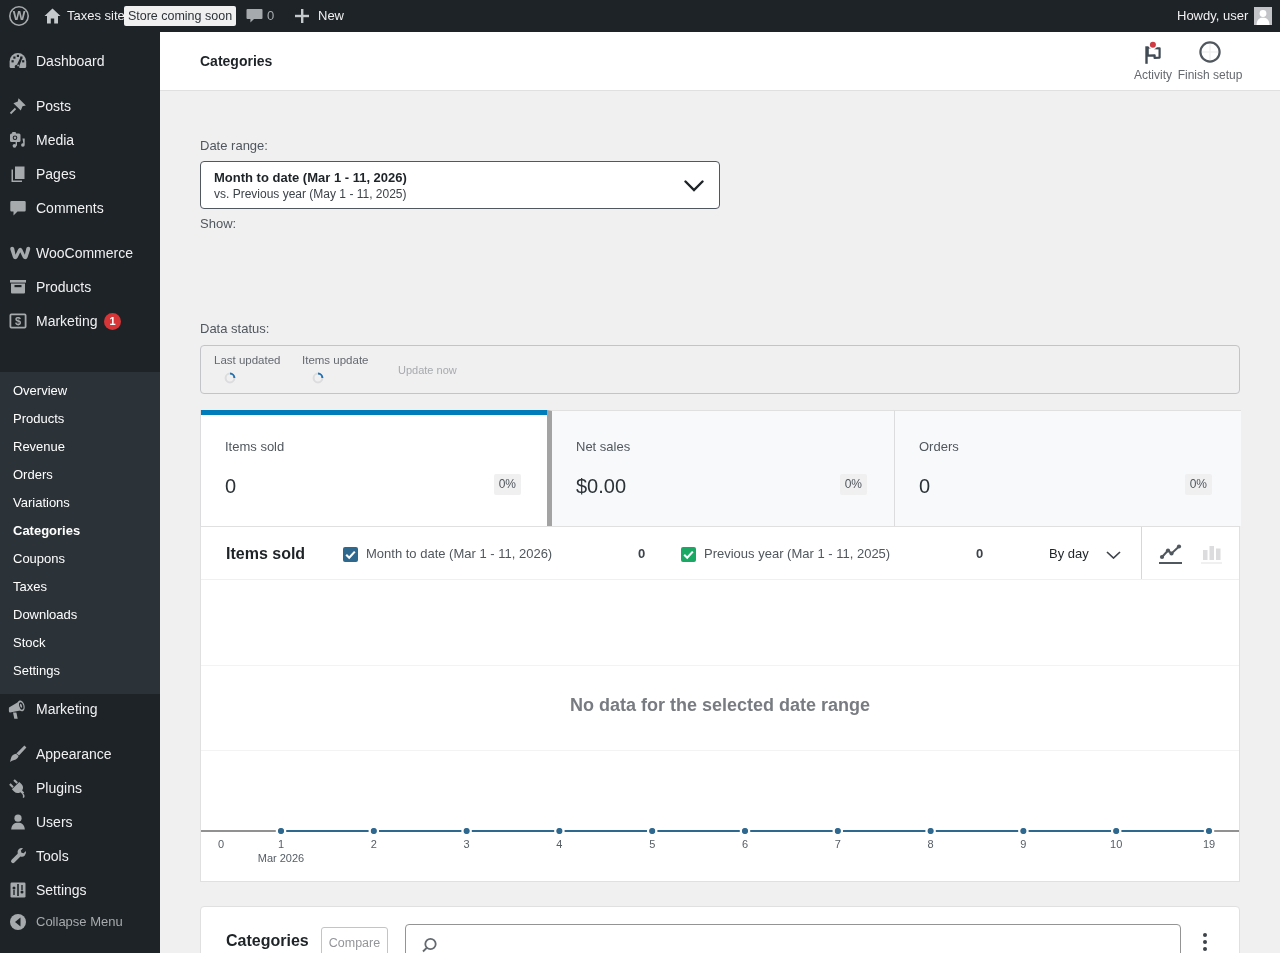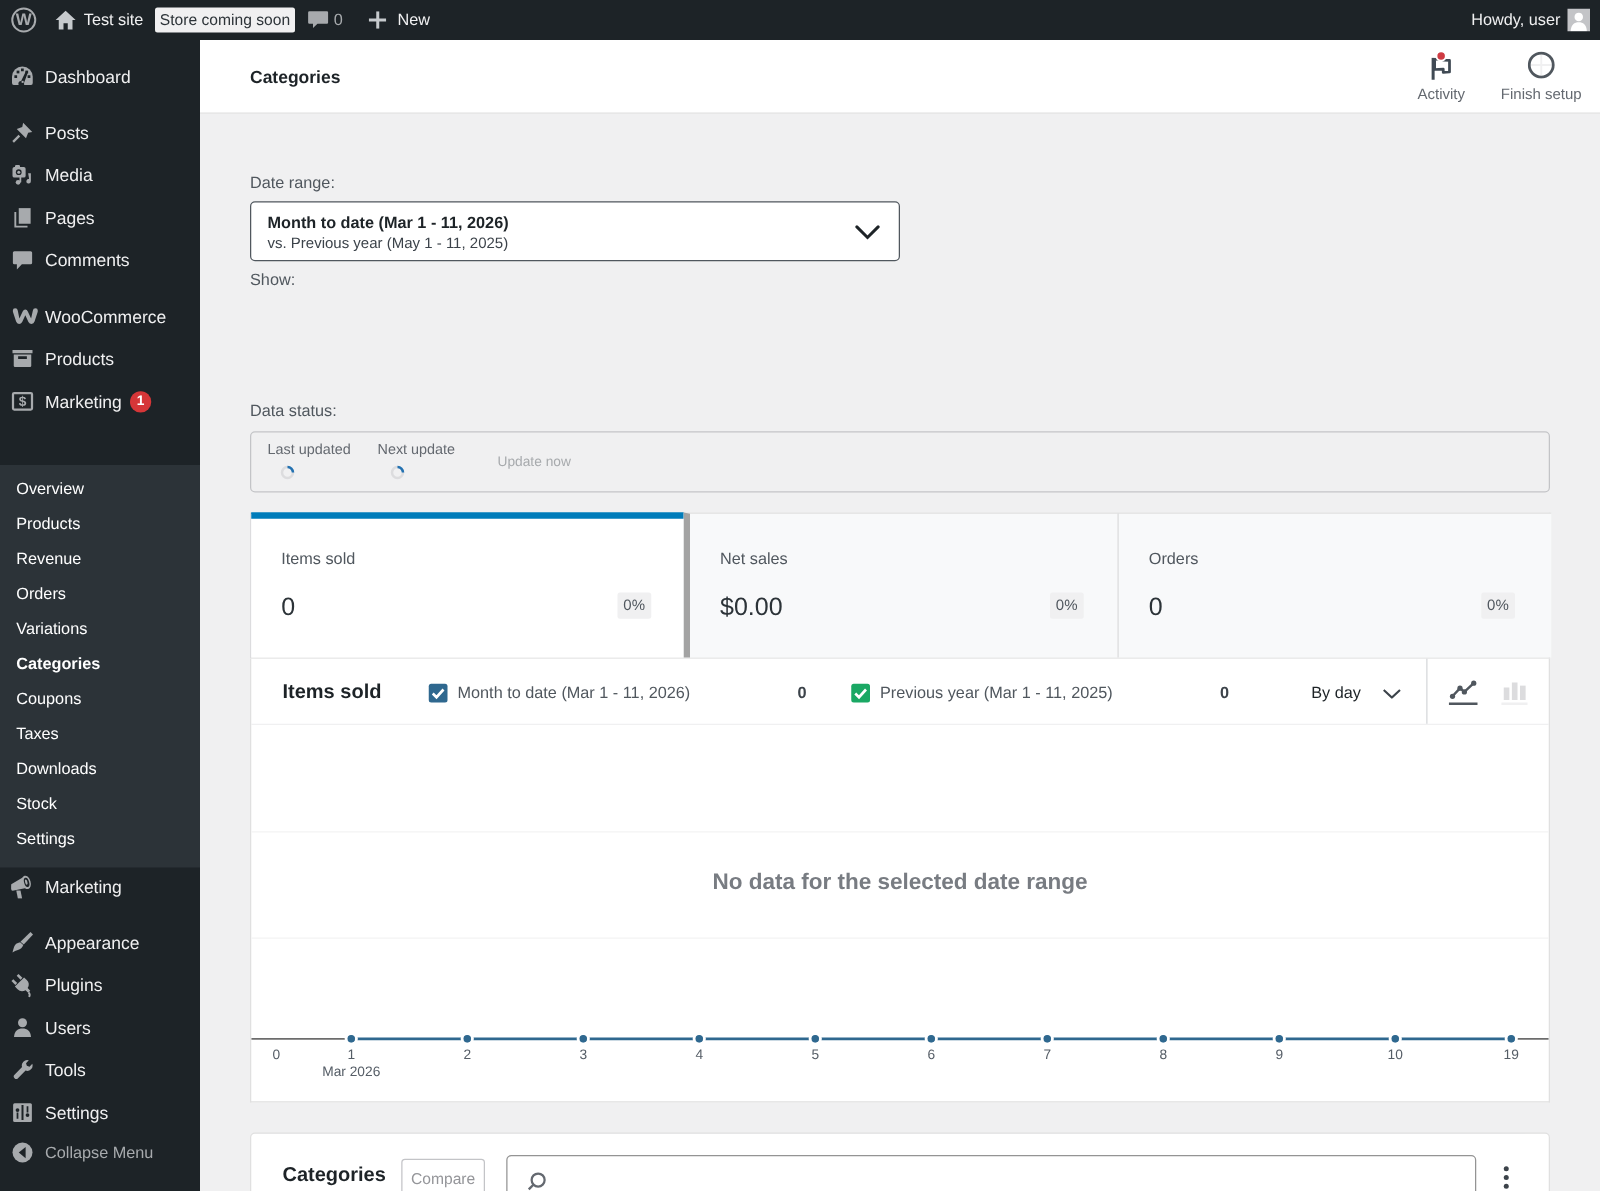--- a/index.html
+++ b/index.html
@@ -61,21 +61,21 @@
 </head>
 <body>
 <div id="adminbar">
   <svg class="abs" style="left:8px;top:5px" width="22" height="22" viewBox="0 0 22 22">
     <circle cx="11" cy="11" r="9.2" fill="none" stroke="#a7aaad" stroke-width="1.6"></circle>
     <text x="11" y="15.1" font-size="13.5" font-weight="bold" font-family="Liberation Sans,sans-serif" fill="#a7aaad" text-anchor="middle">W</text>
   </svg>
   <svg class="abs" style="left:44px;top:8px" width="17" height="16" viewBox="0 0 17 16">
     <path d="M8.5 0.5 L16.5 8 H14 V15.5 H10.2 V10.5 H6.8 V15.5 H3 V8 H0.5 Z" fill="#c6cacd"></path>
   </svg>
-  <div class="itm" style="left:67px">Test site</div>
+  <div class="itm" style="left:67px">Taxes site</div>
   <div id="badge-soon">Store coming soon</div>
   <svg class="abs" style="left:246px;top:8px" width="17" height="17" viewBox="0 0 17 17">
     <path d="M1.5 1h14a1 1 0 0 1 1 1v8a1 1 0 0 1-1 1H8l-3.6 3.4V11H1.5a1 1 0 0 1-1-1V2a1 1 0 0 1 1-1z" fill="#a7aaad"></path>
   </svg>
   <div class="itm" style="left:267px;color:#a7aaad">0</div>
   <svg class="abs" style="left:295px;top:9px" width="14" height="14" viewBox="0 0 14 14">
     <rect x="6" y="0" width="2.4" height="14" fill="#c6cacd"></rect>
       <rect x="0" y="5.8" width="14" height="2.4" fill="#c6cacd"></rect>
   </svg>
   <div class="itm" style="left:318px">New</div>
@@ -241,21 +241,21 @@
     <h1>Categories</h1>
     <div class="hact" style="left:953px">
       <svg class="abs" style="left:30px;top:8px" width="20" height="24" viewBox="0 0 20 24">
         <rect x="2.3" y="6.3" width="2.4" height="17.5" fill="#404a54"></rect>
         <path d="M4.7 7.5 C8 7.1 10 7.4 12 8.1 L16.6 8.3 L16.6 17.6 L11.6 17.9 L11.6 15.3 L4.7 15.6 Z" fill="none" stroke="#404a54" stroke-width="2.2" stroke-linejoin="round"></path>
         <circle cx="9.9" cy="4.8" r="4.6" fill="#fff"></circle>
         <circle cx="9.9" cy="4.8" r="3" fill="#cf3b43"></circle>
       </svg>
       <div class="t">Activity</div>
     </div>
-    <div class="hact" style="left:1033px">
+    <div class="hact" style="left:1010px">
       <svg class="abs" style="left:29px;top:9px" width="22" height="22" viewBox="0 0 22 22">
         <line x1="11" y1="2" x2="11" y2="20" stroke="#f0f0f1" stroke-width="1.5"></line>
         <line x1="2" y1="11" x2="20" y2="11" stroke="#f0f0f1" stroke-width="1.5"></line>
         <circle cx="11" cy="11" r="9.6" fill="none" stroke="#50575e" stroke-width="2.2"></circle>
       </svg>
       <div class="t">Finish setup</div>
     </div>
   </div>
 
   <div class="flabel" style="left:40px;top:106px">Date range:</div>
@@ -264,21 +264,21 @@
     <div class="abs" style="left:13px;top:25px;font-size:12px;color:#3c434a">vs. Previous year (May 1 - 11, 2025)</div>
     <svg class="chev" style="right:15px;top:18px" width="20" height="12" viewBox="0 0 20 12">
         <path d="M1.5 1.5 L10 10 L18.5 1.5" fill="none" stroke="#1d2327" stroke-width="2.4" stroke-linecap="round"></path>
       </svg>
   </div>
   <div class="flabel" style="left:40px;top:184px">Show:</div>
 
   <div class="flabel" style="left:40px;top:289px">Data status:</div>
   <div id="dstat">
     <div class="abs" style="left:13px;top:8px;font-size:11.5px;color:#646970">Last updated</div>
-    <div class="abs" style="left:101px;top:8px;font-size:11.5px;color:#646970">Next update</div>
+    <div class="abs" style="left:101px;top:8px;font-size:11.5px;color:#646970">Items update</div>
     <svg class="abs" style="left:23px;top:26px" width="12" height="12" viewBox="0 0 12 12">
       <circle cx="6" cy="6" r="4.4" fill="none" stroke="#dcdcde" stroke-width="2"></circle>
       <path d="M6 1.6 A4.4 4.4 0 0 1 10.4 6" fill="none" stroke="#2271b1" stroke-width="2"></path>
     </svg>
     <svg class="abs" style="left:111px;top:26px" width="12" height="12" viewBox="0 0 12 12">
       <circle cx="6" cy="6" r="4.4" fill="none" stroke="#dcdcde" stroke-width="2"></circle>
       <path d="M6 1.6 A4.4 4.4 0 0 1 10.4 6" fill="none" stroke="#2271b1" stroke-width="2"></path>
     </svg>
     <div class="abs" style="left:197px;top:18px;font-size:11px;color:#a7aaad">Update now</div>
   </div>

